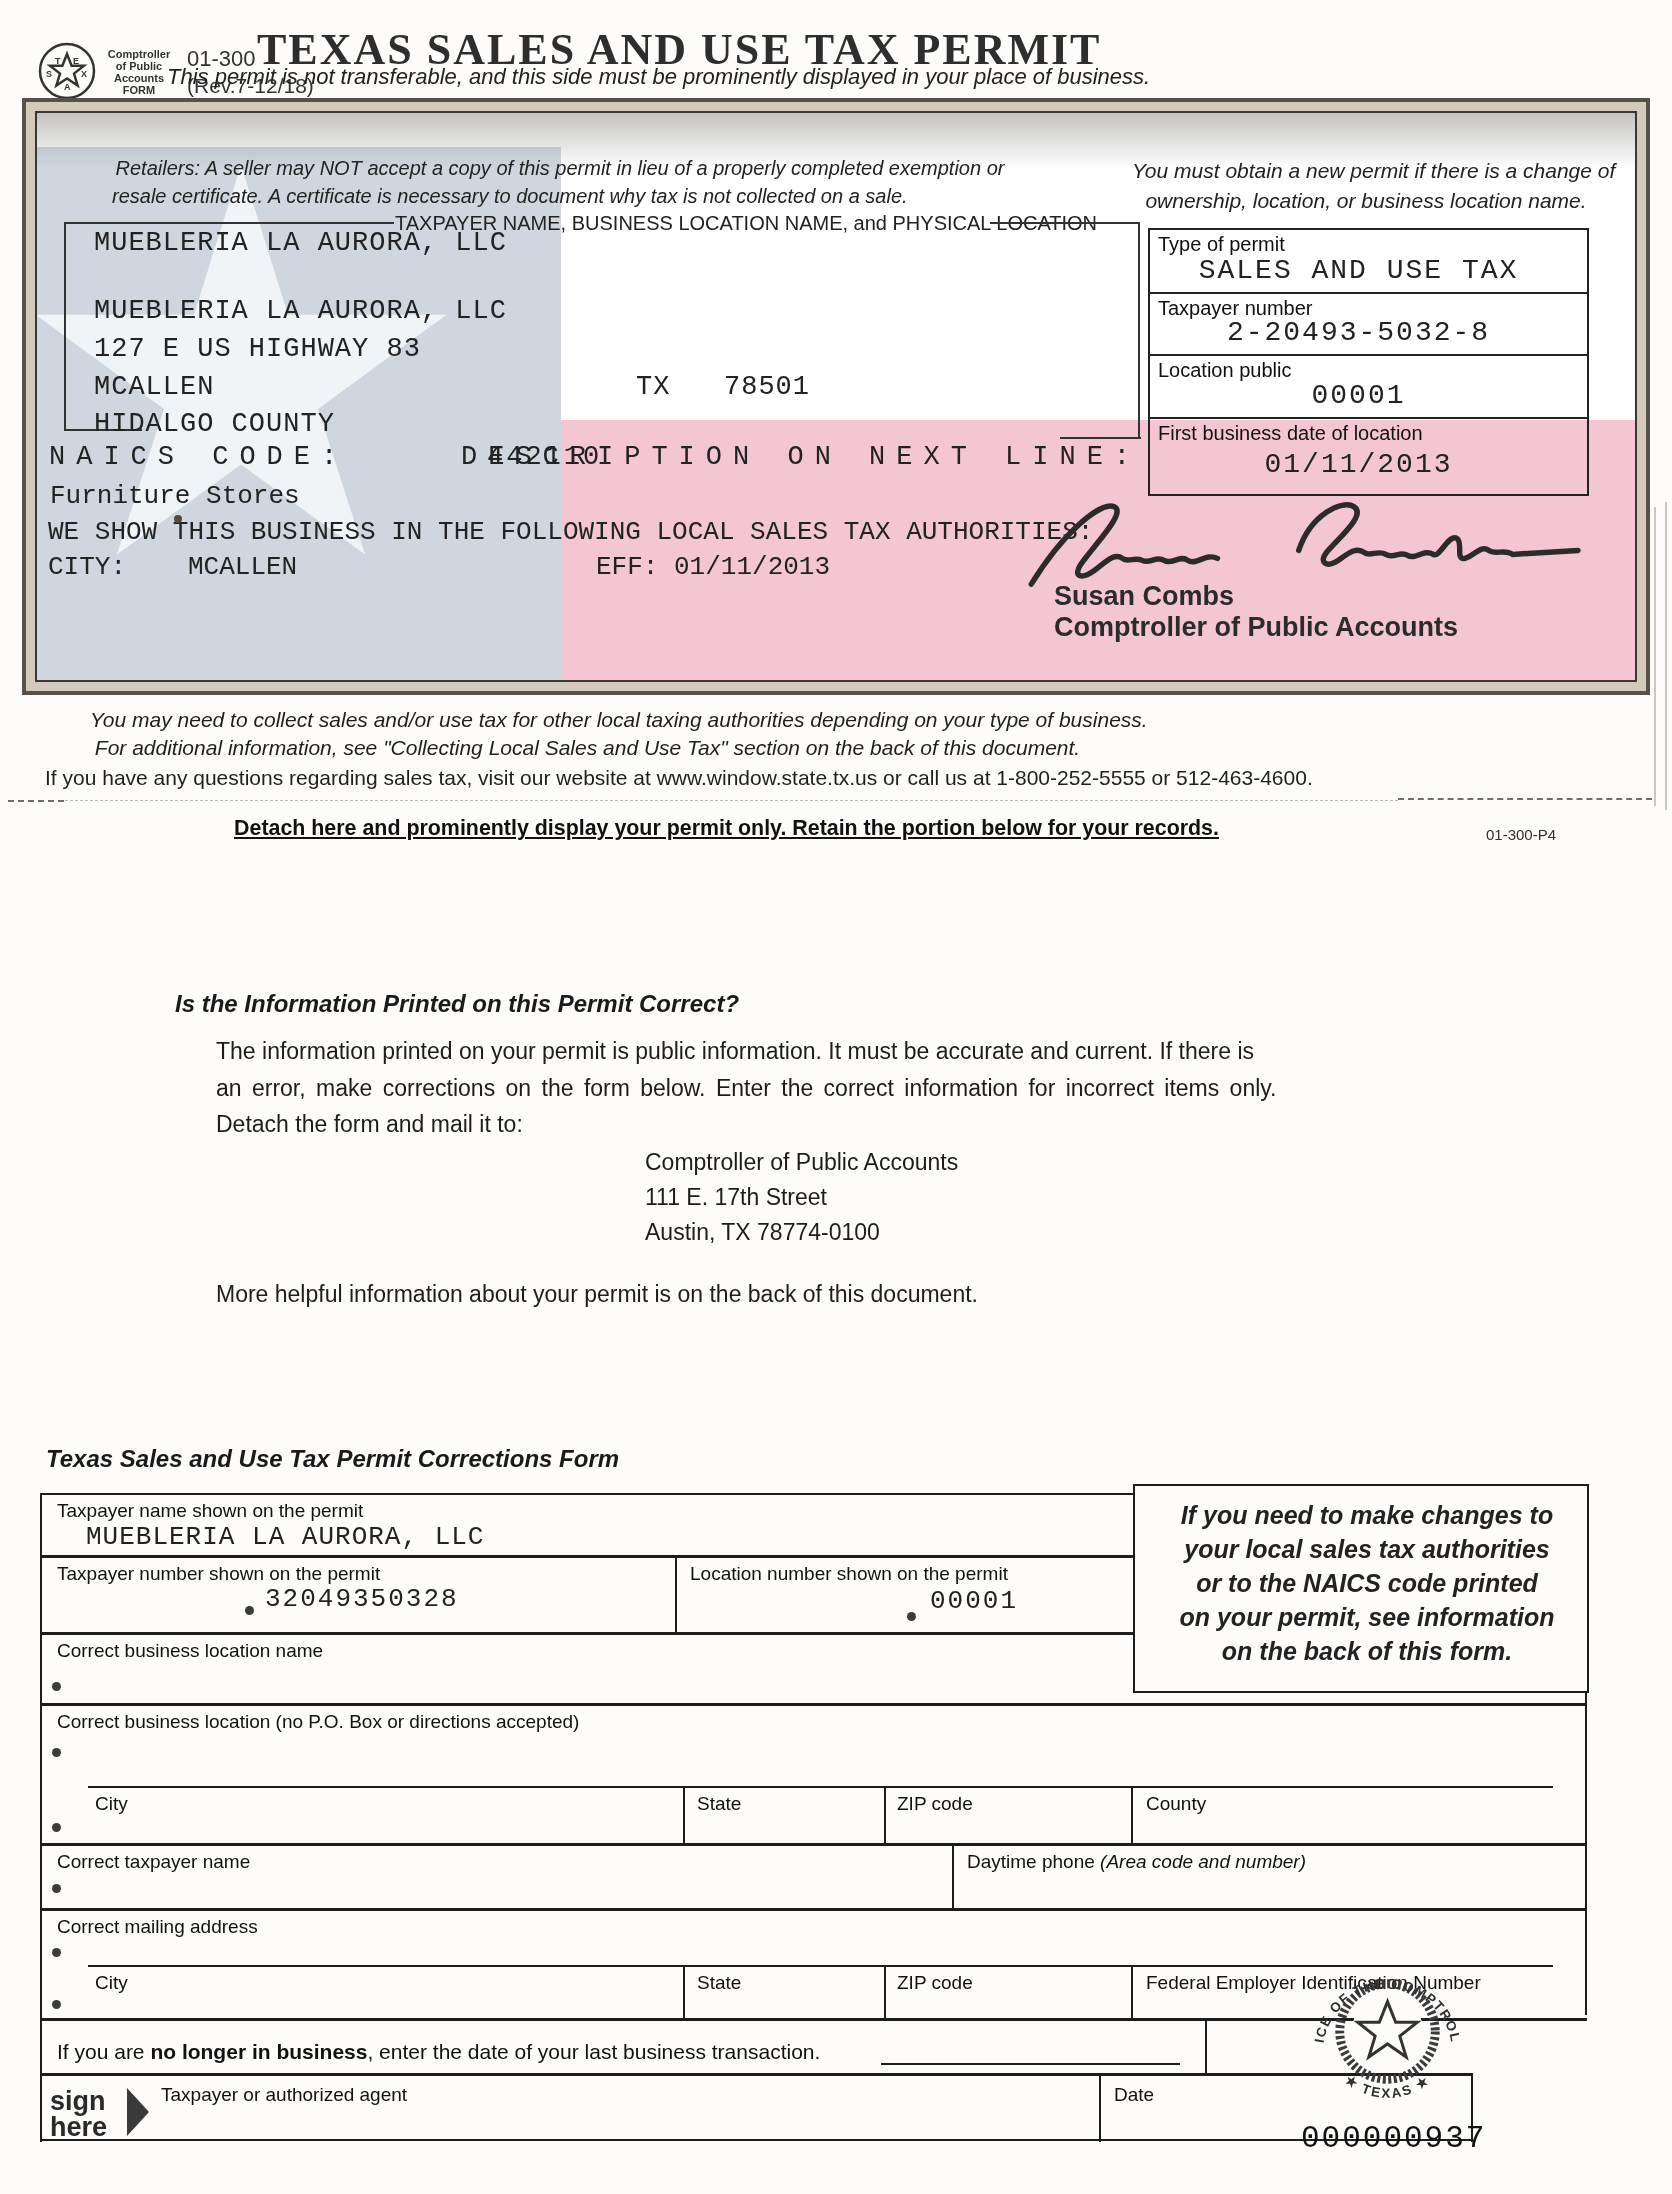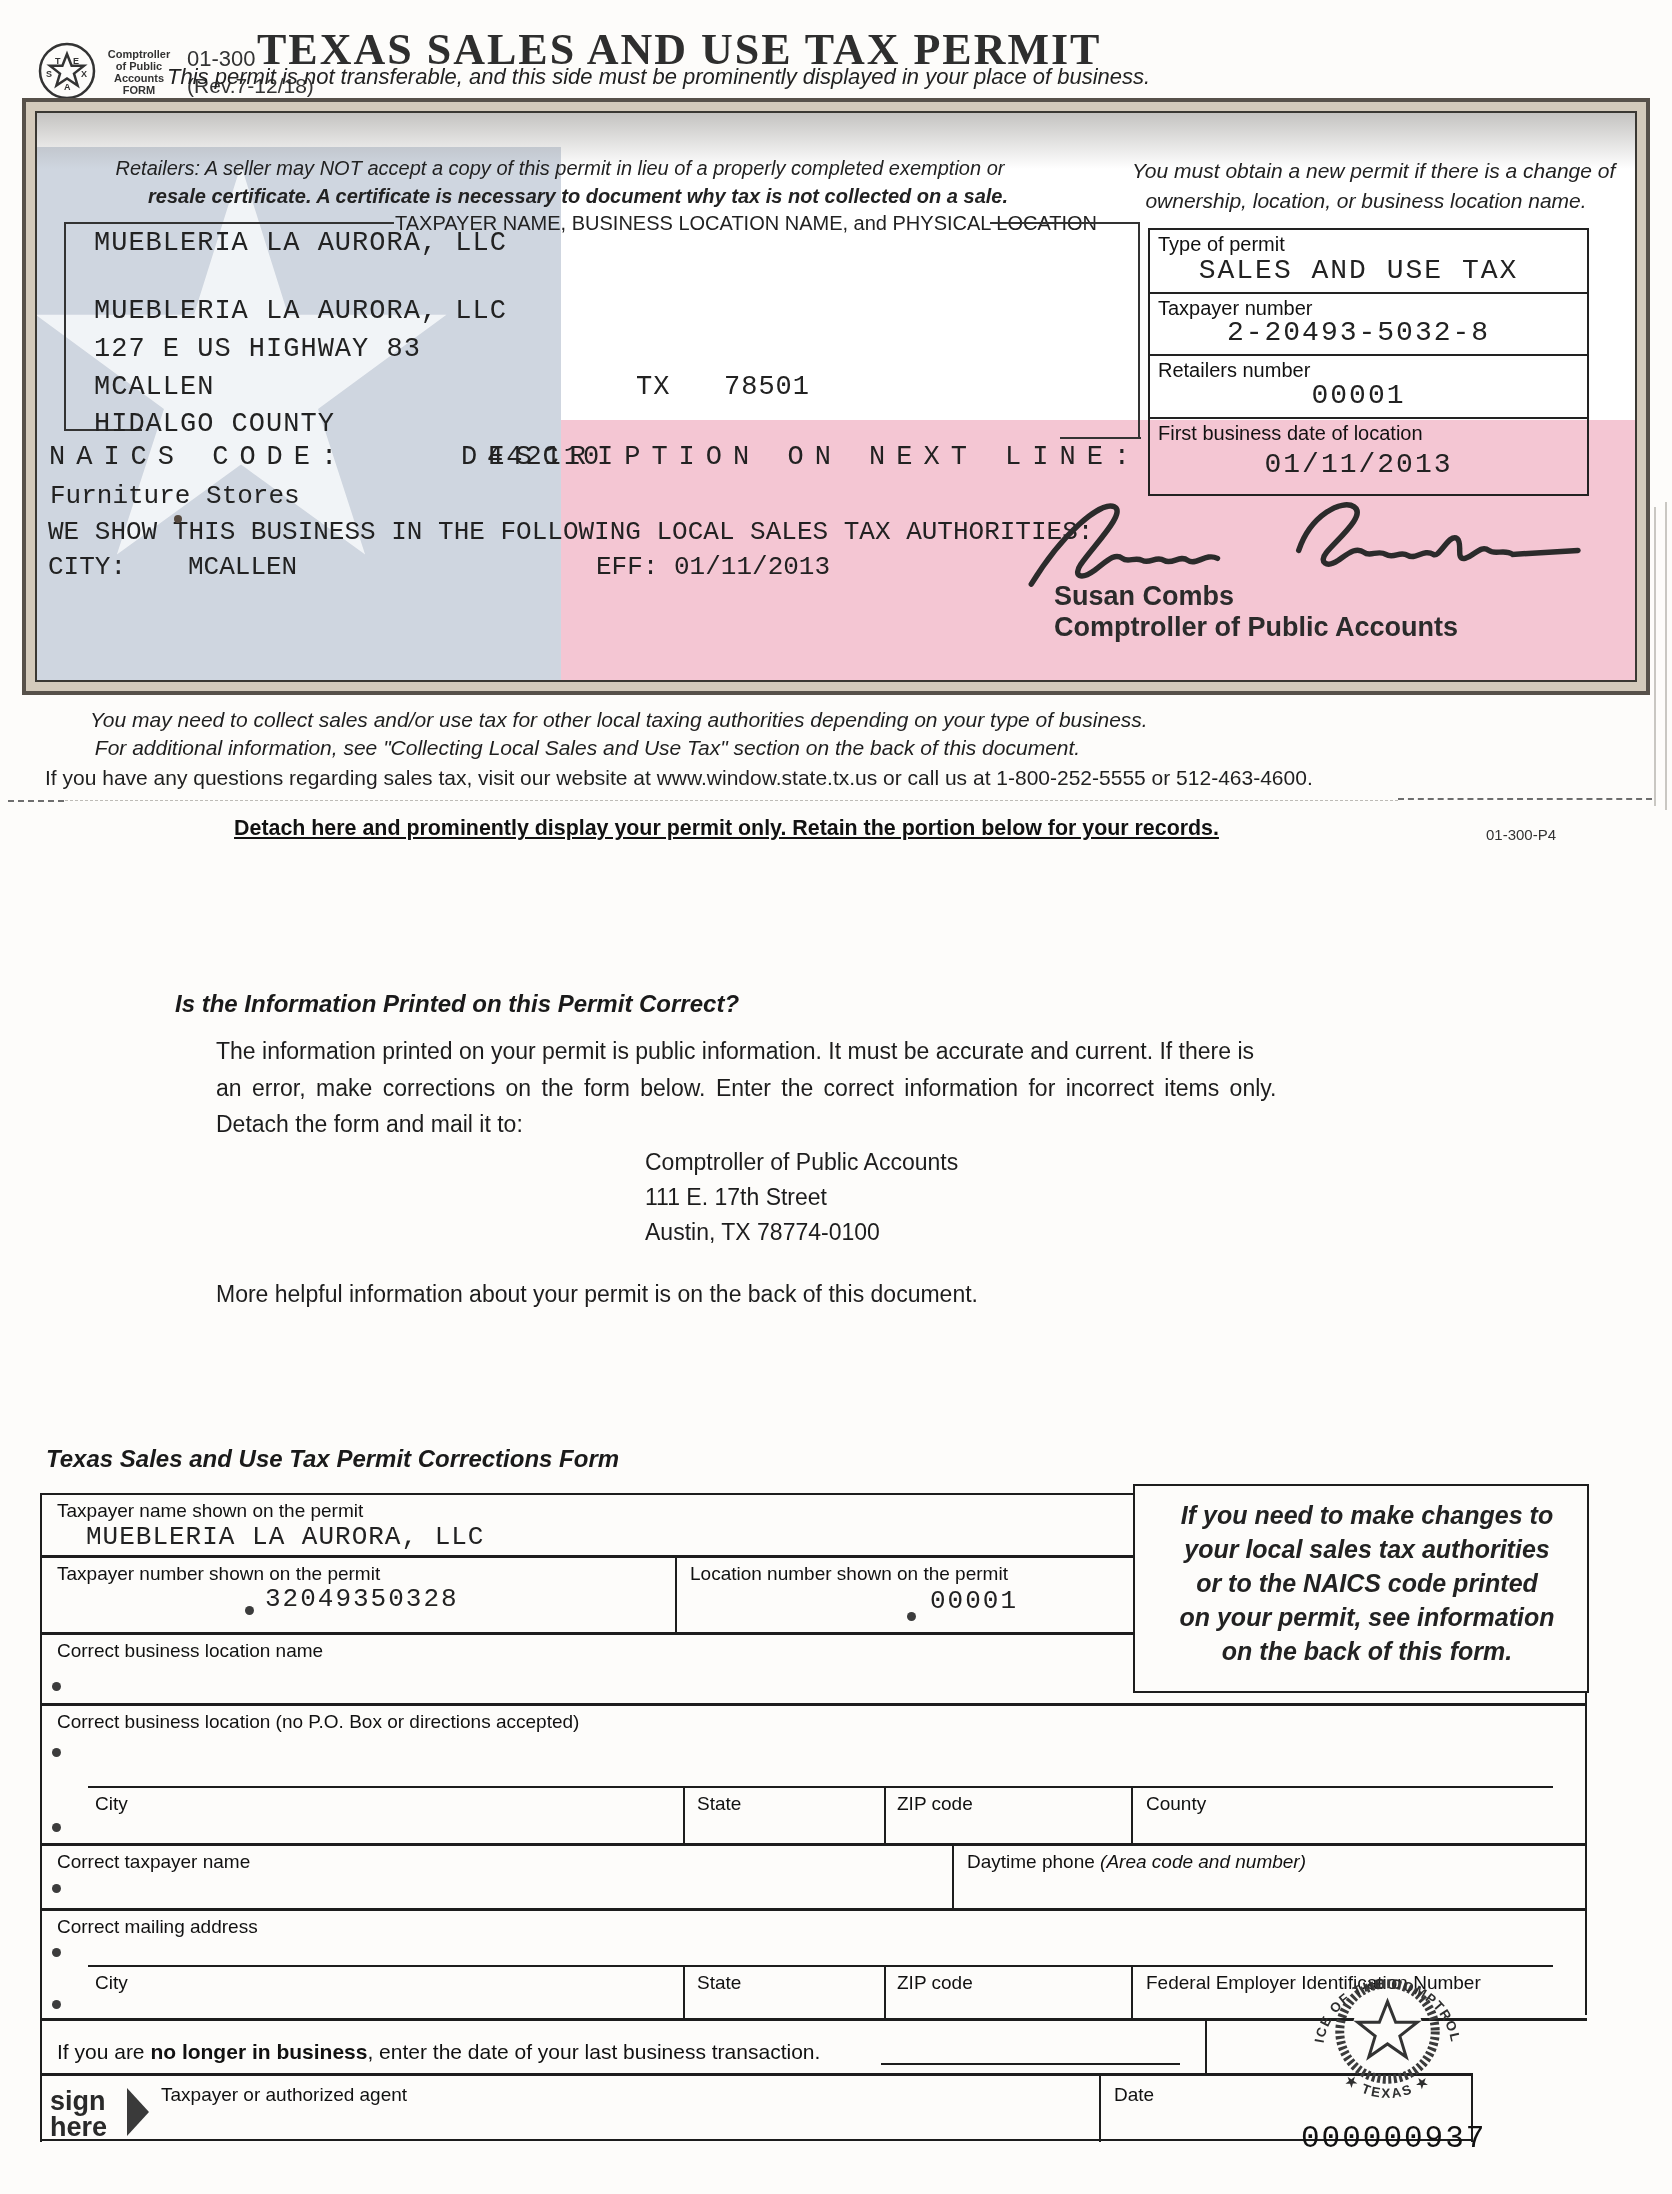--- a/index.html
+++ b/index.html
@@ -80,21 +80,21 @@
   <div class="abs doc-sub" style="left:167px;top:64px;">This permit is not transferable, and this side must be prominently displayed in your place of business.</div>
 
   <div class="abs permit-outer">
     <div class="permit-inner">
       <div class="abs flag-blue"></div>
       <div class="abs flag-pink"></div>
       <div class="abs flag-star"></div>
       <div class="abs top-shade"></div>
 
       <div class="abs ital" style="left:75px;top:44px;width:896px;text-align:center;">Retailers:  A seller may NOT accept a copy of this permit in lieu of a properly completed exemption or</div>
-      <div class="abs ital" style="left:75px;top:72px;width:896px;text-align:right;font-weight:bold;">resale certificate.  A certificate is necessary to document why tax is not collected on a sale.</div>
+      <div class="abs ital" style="left:75px;top:72px;width:896px;text-align:left;">resale certificate.  A certificate is necessary to document why tax is not collected on a sale.</div>
 
       <div class="abs ital" style="left:1095px;top:46px;width:468px;text-align:center;font-size:21px;">You must obtain a new permit if there is a change of</div>
       <div class="abs ital" style="left:1095px;top:76px;width:468px;text-align:center;font-size:21px;">ownership, location, or business location name.</div>
 
       <div class="abs rule" style="left:27px;top:109px;width:330px;"></div>
       <div class="abs seclabel" style="left:358px;top:99px;width:597px;text-align:center;">TAXPAYER NAME, BUSINESS LOCATION NAME, and PHYSICAL LOCATION</div>
       <div class="abs rule" style="left:953px;top:109px;width:150px;"></div>
       <div class="abs vrule" style="left:27px;top:109px;height:209px;"></div>
       <div class="abs rule" style="left:27px;top:316px;width:78px;"></div>
       <div class="abs vrule" style="left:1101px;top:109px;height:217px;"></div>
@@ -123,21 +123,21 @@
       <div class="abs fieldbox">
         <div class="frow" style="height:64px;">
           <div class="flabel">Type of permit</div>
           <div class="fvalue">SALES AND USE TAX</div>
         </div>
         <div class="frow" style="height:62px;">
           <div class="flabel">Taxpayer number</div>
           <div class="fvalue">2-20493-5032-8</div>
         </div>
         <div class="frow" style="height:63px;">
-          <div class="flabel">Retailers number</div>
+          <div class="flabel">Location public</div>
           <div class="fvalue">00001</div>
         </div>
         <div class="frow" style="flex:1;">
           <div class="flabel">First business date of location</div>
           <div class="fvalue" style="bottom:14px;">01/11/2013</div>
         </div>
       </div>
 
       <div class="abs" style="left:985px;top:380px;width:597px;height:104px;">
         <svg width="597" height="104" viewBox="0 0 600 105">

